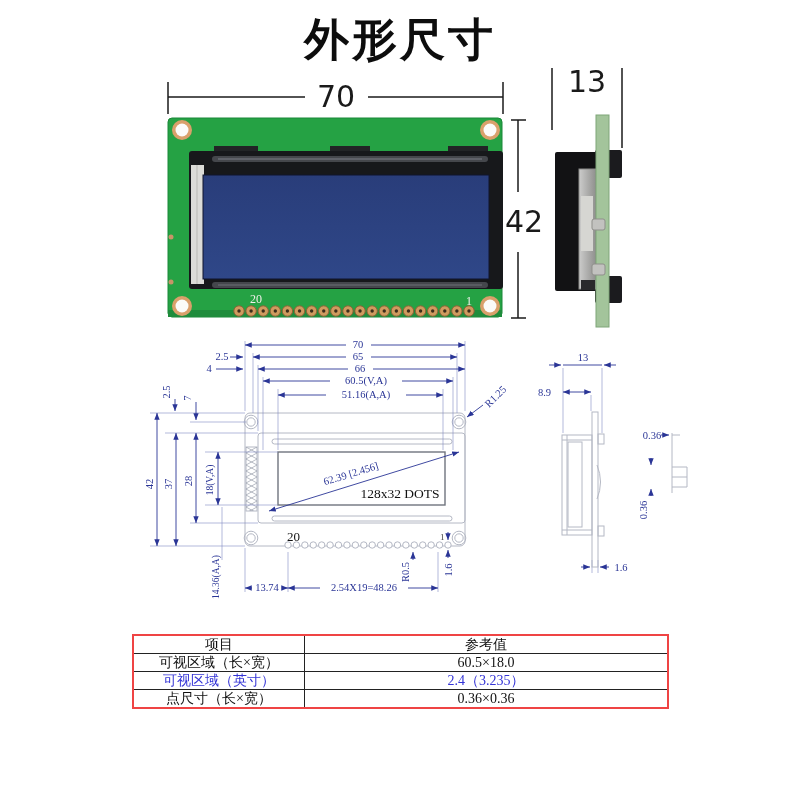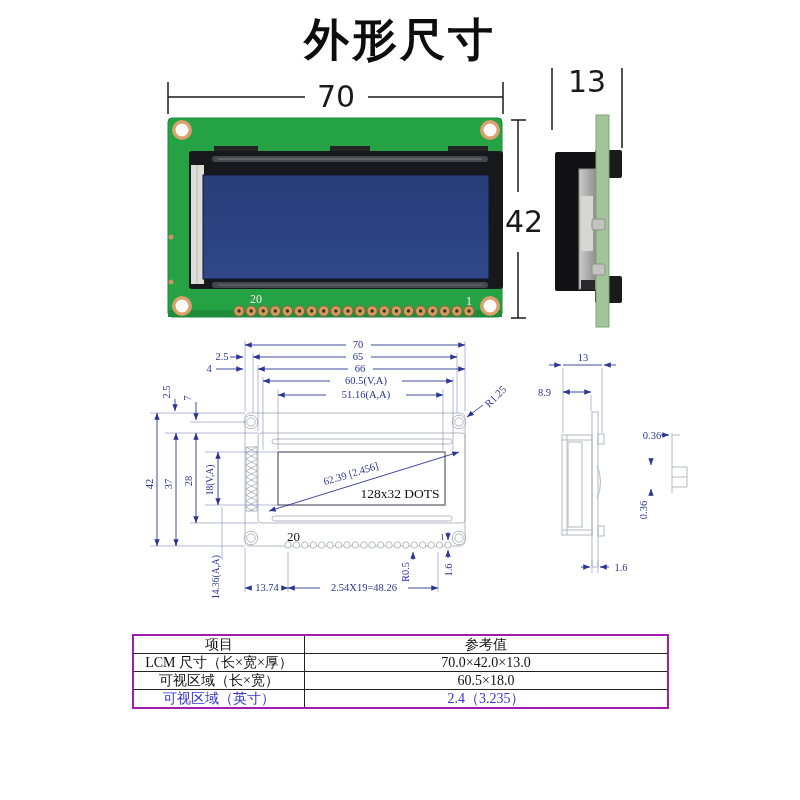--- a/index.html
+++ b/index.html
@@ -14,21 +14,21 @@
   .dimtxt-sm{fill:#2a3596;font-size:9.5px;}
   .photodim{fill:#1a1a1a;font-size:30px;font-family:"DejaVu Sans",sans-serif;}
   .outl{stroke:#b4b8c4;stroke-width:1;fill:none;}
   .dline{stroke:#2a3596;stroke-width:0.9;fill:none;}
   .eline{stroke:#8089c2;stroke-width:0.6;fill:none;}
   
   #spec-table{position:absolute;left:132px;top:634px;width:537px;border-collapse:collapse;
        font-family:"Liberation Serif",serif;font-size:14px;color:#111;table-layout:fixed;}
   #spec-table td,#spec-table th{border:1px solid #222;height:17px;text-align:center;
        font-weight:normal;padding:0;line-height:17px;}
-  #spec-table{border:2px solid #a21caf;}
+  #spec-table{border:2px solid #ef4444;}
   #spec-table .c1{width:170px;}
   #spec-table tr.hl td{color:#3434d6;}
 </style>
 </head>
 <body>
 
 <div id="page">
 
   <div id="title">外形尺寸</div>
 
@@ -362,27 +362,27 @@
     </g>
   </svg>
 
   <table id="spec-table">
     <tbody>
         <tr>
       <th class="c1">项目</th>
       <th>参考值</th>
     </tr>
     <tr>
-      <td class="c1">LCM 尺寸（长×宽×厚）</td>
-      <td>70.0×42.0×13.0</td>
-    </tr>
-    <tr>
       <td class="c1">可视区域（长×宽）</td>
       <td>60.5×18.0</td>
     </tr>
     <tr class="hl">
       <td class="c1">可视区域（英寸）</td>
       <td>2.4（3.235）</td>
     </tr>
+    <tr>
+      <td class="c1">点尺寸（长×宽）</td>
+      <td>0.36×0.36</td>
+    </tr>
   </tbody>
     </table>
 
 </div>
 
 </body></html>

